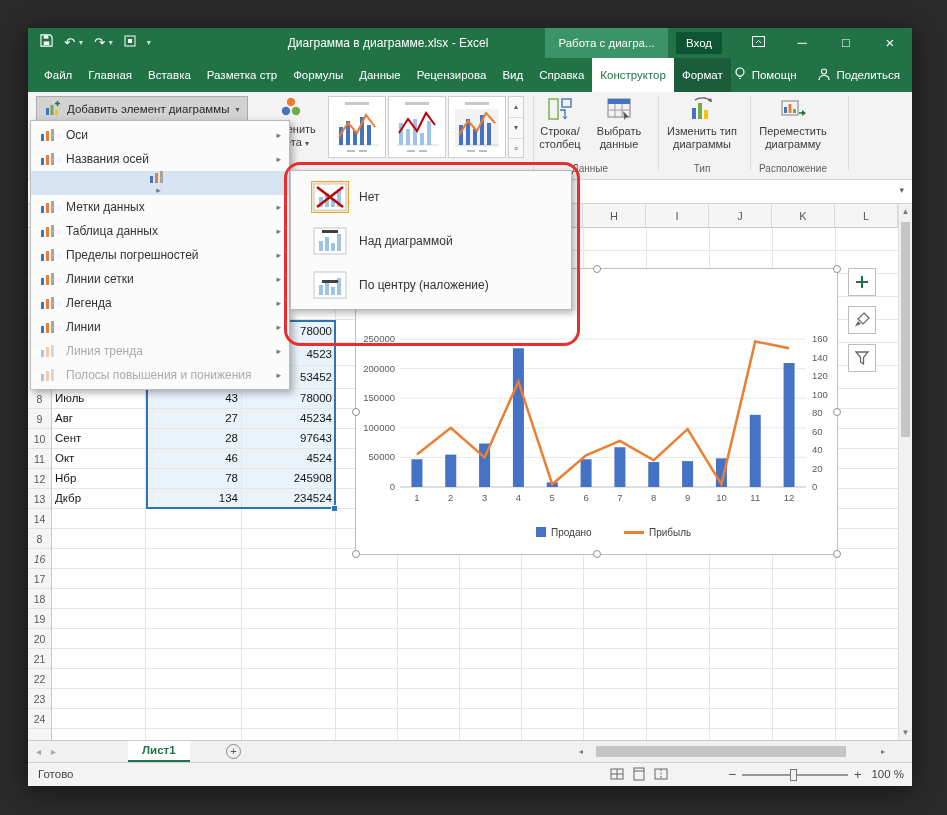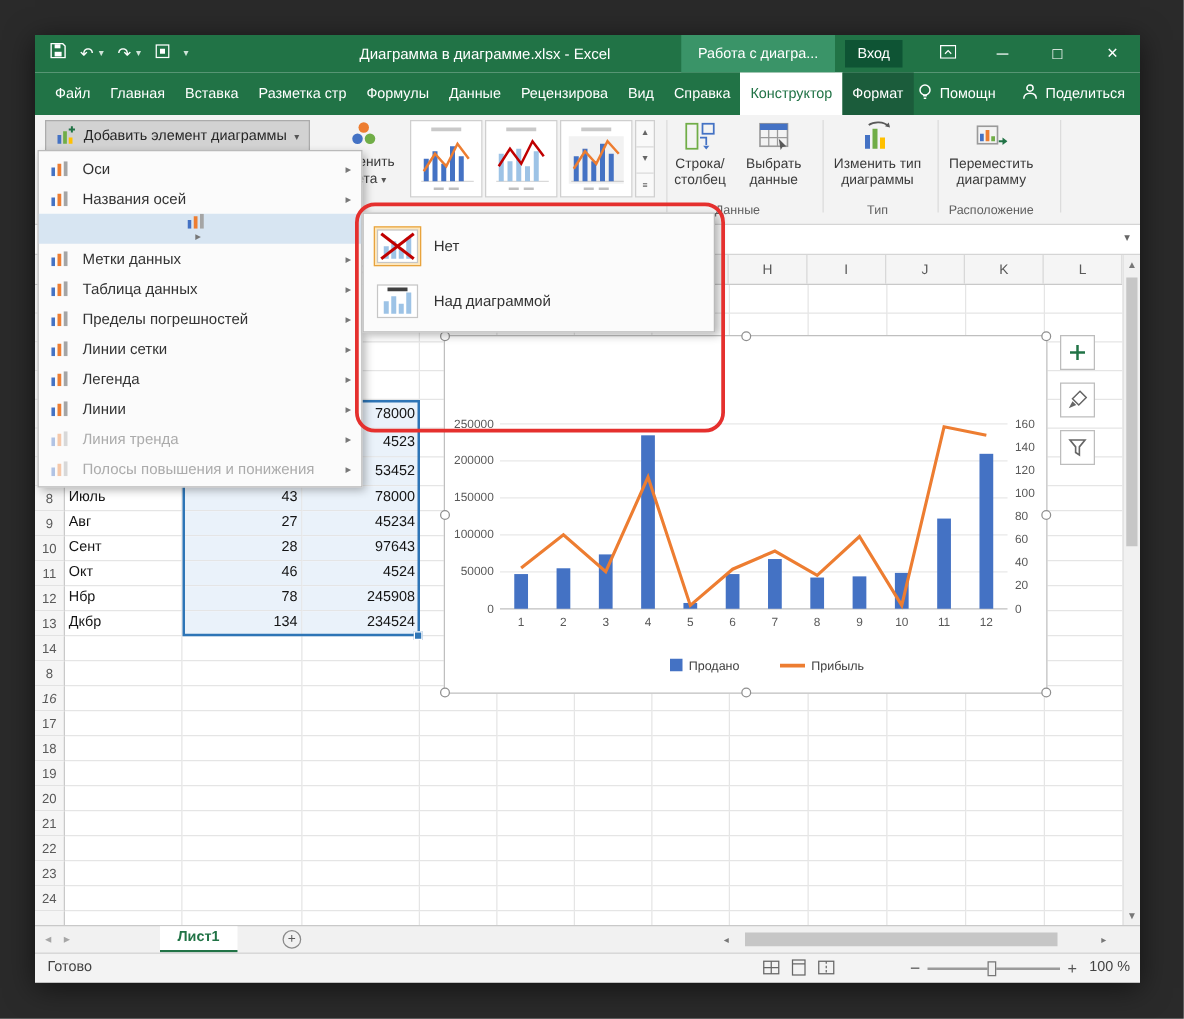--- a/index.html
+++ b/index.html
@@ -84,21 +84,21 @@
         box-shadow:3px 3px 7px rgba(0,0,0,.3);z-index:30;padding:2px 0;box-sizing:border-box;}
   .menu-item{height:24px;display:flex;align-items:center;padding:0 5px;font-size:12px;color:#333;}
   .menu-item.hl{background:#D7E5F2;flex-direction:column;}
   .menu-item.disabled{color:#ABABAB;}
   .menu-item.disabled svg{opacity:.4;}
   .mi-icon{width:20px;margin:0 5px;flex:none;display:flex;align-items:center;}
   .mi-label{flex:1;white-space:nowrap;overflow:hidden;}
   .mi-arrow{color:#777;font-size:9px;margin-right:3px;}
   .submenu{position:absolute;left:262px;top:142px;width:282px;background:#FBFBFB;border:1px solid #BABABA;
            box-shadow:3px 3px 7px rgba(0,0,0,.3);z-index:31;padding:4px 0 2px 0;box-sizing:border-box;}
-  .sub-item{height:44px;display:flex;align-items:center;gap:10px;padding:0 8px;font-size:12px;color:#333;}
+  .sub-item{height:44px;display:flex;align-items:center;gap:10px;padding:0 20px;font-size:12px;color:#333;}
   .sub-icon{width:38px;height:32px;display:flex;align-items:center;justify-content:center;
             border:1px solid transparent;box-sizing:border-box;flex:none;}
   .sub-icon.selected{background:#FDE7BD;border:1px solid #E8A33D;}
   .sub-more{border-top:1px solid #D8D8D8;margin-top:2px;padding:7px 8px 5px 16px;font-size:12px;color:#333;}
   .annotation{position:absolute;left:256px;top:134px;width:296px;height:184px;border:3px solid #E5302E;
               border-radius:16px;z-index:40;pointer-events:none;box-sizing:border-box;}
   
   .tabbar{position:absolute;left:0;top:712px;width:100%;height:22px;background:#F1F1F1;
           border-top:1px solid #C9C9C9;box-sizing:border-box;font-size:11.5px;color:#595959;}
   .sheetnav{position:absolute;left:8px;top:0;height:21px;display:flex;gap:10px;align-items:center;font-size:10px;}
@@ -972,20 +972,33 @@
             <rect x="1" y="1" width="32" height="26" fill="#fff" stroke="#C6C6C6"></rect>
             <rect x="9" y="3" width="16" height="3" fill="#404040"></rect>
             <rect x="6" y="14" width="4" height="10" fill="#9DC3E6"></rect>
             <rect x="12" y="10" width="4" height="14" fill="#9DC3E6"></rect>
             <rect x="18" y="16" width="4" height="8" fill="#9DC3E6"></rect>
             <rect x="24" y="7" width="4" height="17" fill="#9DC3E6"></rect>
           </svg>
         </span>
         <span>Над диаграммой</span>
       </div>
+      <div class="sub-item">
+        <span class="sub-icon">
+          <svg width="34" height="28" viewBox="0 0 34 28">
+            <rect x="1" y="1" width="32" height="26" fill="#fff" stroke="#C6C6C6"></rect>
+            <rect x="6" y="14" width="4" height="10" fill="#9DC3E6"></rect>
+            <rect x="12" y="10" width="4" height="14" fill="#9DC3E6"></rect>
+            <rect x="18" y="16" width="4" height="8" fill="#9DC3E6"></rect>
+            <rect x="24" y="7" width="4" height="17" fill="#9DC3E6"></rect>
+            <rect x="9" y="9" width="16" height="3" fill="#404040"></rect>
+          </svg>
+        </span>
+        <span>По центру (наложение)</span>
+      </div>
     </div>
   <div class="annotation"></div>
 
   <div class="tabbar">
     <div class="sheetnav">
       <span style="color:#A6A6A6;">◂</span>
       <span style="color:#A6A6A6;">▸</span>
     </div>
     <div class="sheettab">Лист1</div>
     <div class="addsheet">+</div>

